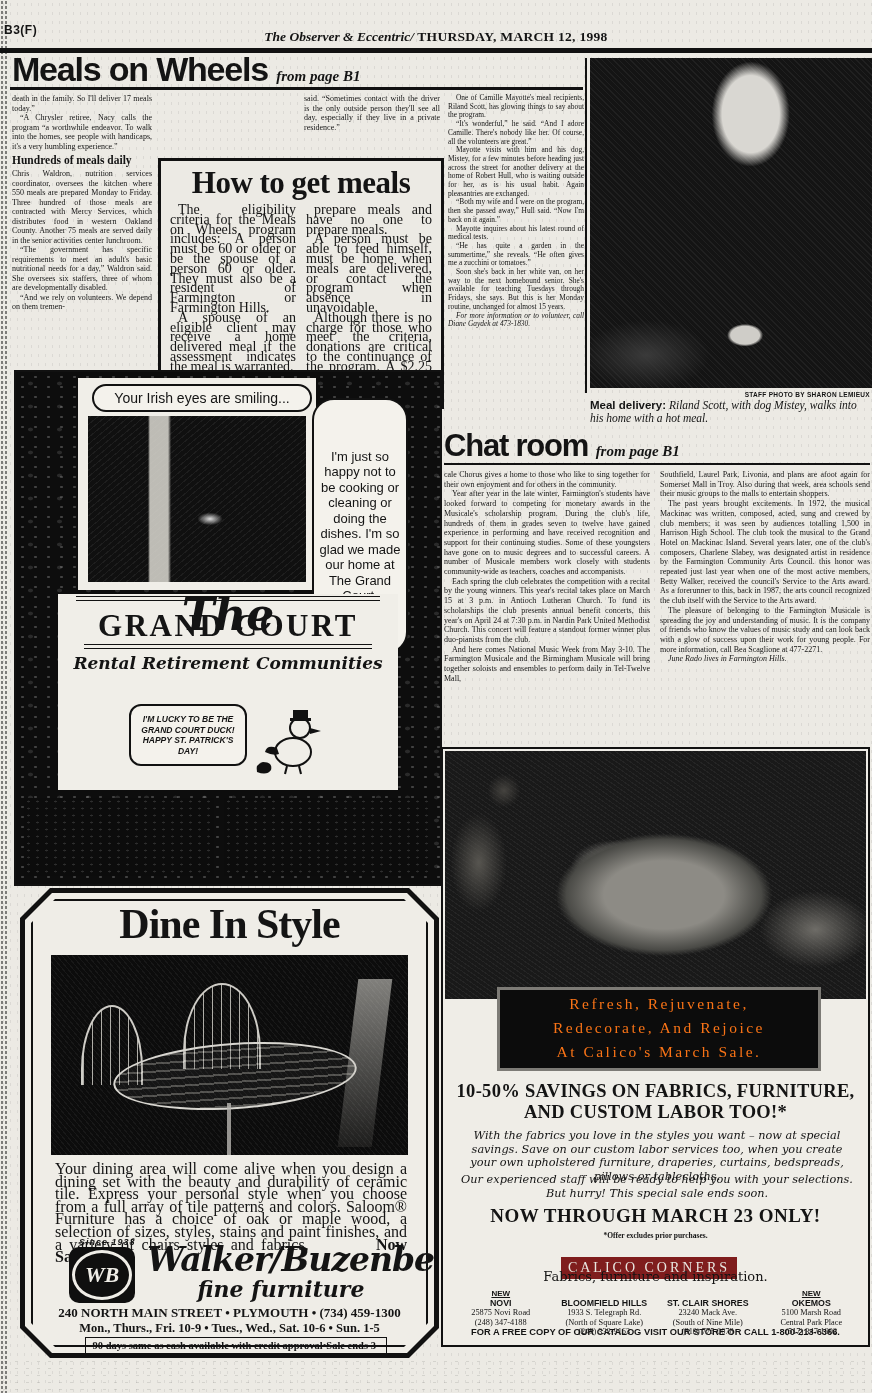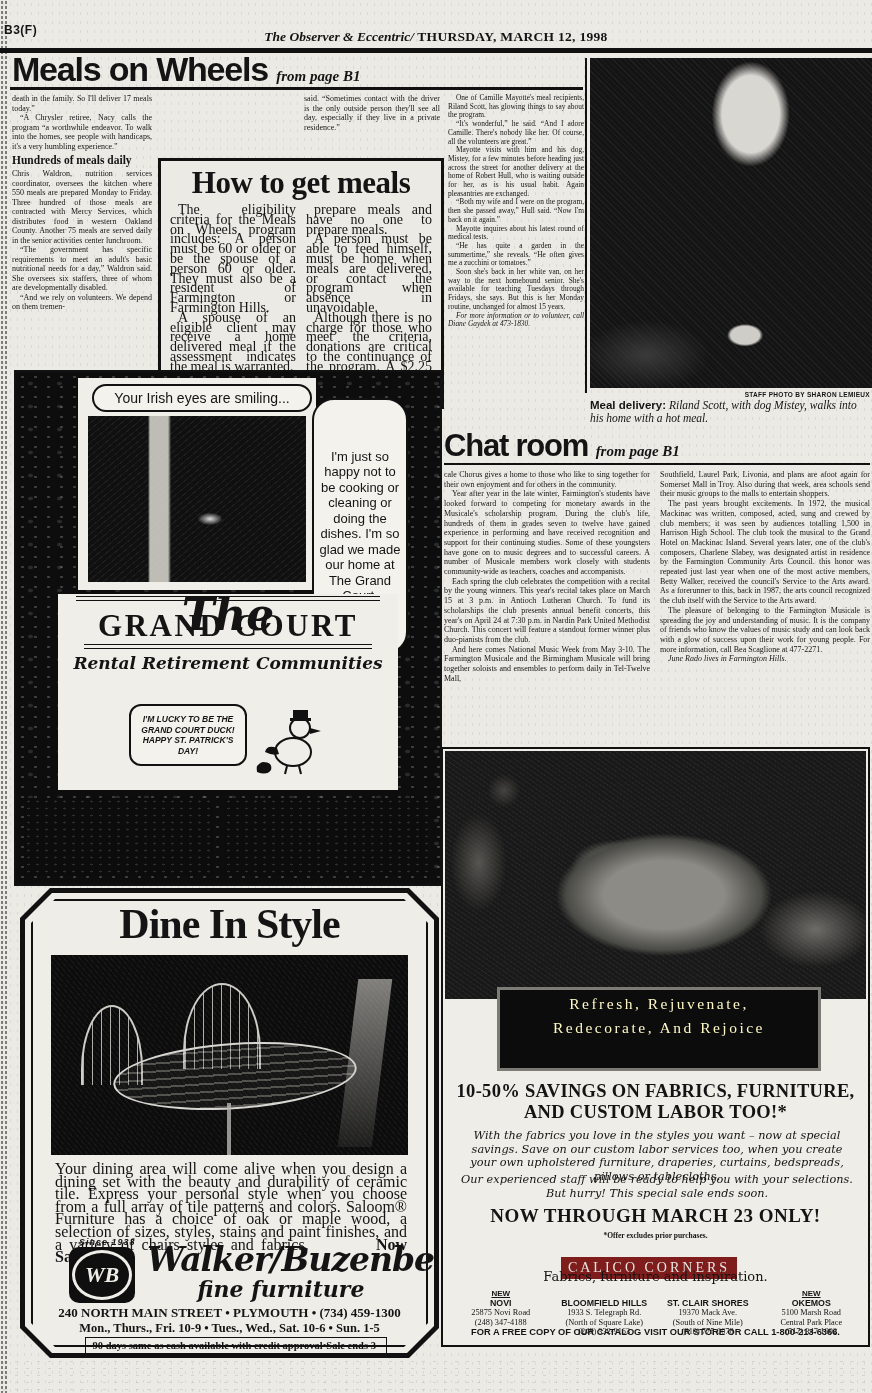--- a/index.html
+++ b/index.html
@@ -113,21 +113,21 @@
   #calico{left:441px;top:747px;width:429px;height:600px;border:2px solid #111;background:#efede7;box-sizing:border-box;}
   #cal-photo{position:absolute;left:2px;top:2px;width:421px;height:248px;background:#191919;
     background-image:
       radial-gradient(ellipse 150px 85px at 52% 58%, #8d8b85 0 40%, #4a4a46 65%, transparent 72%),
       radial-gradient(ellipse 60px 36px at 40% 46%, #b3b1aa, transparent 70%),
       radial-gradient(ellipse 80px 55px at 88% 72%, #6e6c67, transparent 70%),
       radial-gradient(ellipse 40px 70px at 8% 45%, #575550, transparent 70%),
       radial-gradient(circle 22px at 14% 16%, #45433f, transparent 75%),
       repeating-linear-gradient(35deg, rgba(255,255,255,.05) 0 1px, transparent 1px 4px);}
   #cal-banner{position:absolute;left:54px;top:238px;width:318px;height:76px;background:#0c0c0c;border:3px solid #7d7b76;
-    text-align:center;color:#fef9c3;font:400 15.5px/24px "Liberation Serif",serif;letter-spacing:2.5px;padding-top:2px;box-sizing:content-box;}
+    text-align:center;color:#f97316;font:400 15.5px/24px "Liberation Serif",serif;letter-spacing:2.5px;padding-top:2px;box-sizing:content-box;}
   #cal-banner p{margin:0;}
   #cal-savings{position:absolute;left:0;top:332px;width:100%;text-align:center;font:600 18.5px/21px "Liberation Serif",serif;letter-spacing:.3px;}
   #cal-savings p{margin:0;}
   .cal-body{position:absolute;width:392px;left:18px;text-align:center;font:italic 400 11.3px/13.6px "DejaVu Serif",serif;}
   #cal-body1{top:380px;}
   #cal-body2{top:424px;}
   #cal-promo{position:absolute;left:0;top:456px;width:100%;text-align:center;font:600 19px/22px "Liberation Serif",serif;letter-spacing:.5px;}
   #cal-disc{position:absolute;left:0;top:482px;width:100%;text-align:center;font:700 7.5px/9px "Liberation Serif",serif;}
   #cal-logo{position:absolute;left:118px;top:494px;width:176px;height:22px;background:#7f1d1d;color:#e8e6e0;
     text-align:center;font:400 14px/22px "Liberation Serif",serif;letter-spacing:3px;margin-top:14px;}
@@ -299,20 +299,21 @@
       <div id="dine-hours">Mon., Thurs., Fri. 10-9 • Tues., Wed., Sat. 10-6 • Sun. 1-5</div>
       <div id="dine-terms">90 days same as cash available with credit approval•Sale ends 3-29-98</div>
     </div>
   </div>
 
   <div id="calico" class="abs">
     <div id="cal-photo"></div>
     <div id="cal-banner">
         <p>Refresh, Rejuvenate,</p>
         <p>Redecorate, And Rejoice</p>
+        <p>At Calico's March Sale.</p>
       </div>
     <div id="cal-savings">
         <p>10-50% SAVINGS ON FABRICS, FURNITURE,</p>
         <p>AND CUSTOM LABOR TOO!*</p>
       </div>
     <div id="cal-body1" class="cal-body">With the fabrics you love in the styles you want – now at special savings. Save on our custom labor services too, when you create your own upholstered furniture, draperies, curtains, bedspreads, pillows or tablecloths.</div>
     <div id="cal-body2" class="cal-body">Our experienced staff will be ready to help you with your selections. But hurry! This special sale ends soon.</div>
     <div id="cal-promo">NOW THROUGH MARCH 23 ONLY!</div>
     <div id="cal-disc">*Offer excludes prior purchases.</div>
     <div id="cal-logo">CALICO CORNERS</div>
@@ -328,21 +329,21 @@
       <div class="loc">
         <span class="flag"></span>
         <div class="city">BLOOMFIELD HILLS</div>
         <div>1933 S. Telegraph Rd.</div>
         <div>(North of Square Lake)</div>
         <div>(248) 332-9163</div>
       </div>
       <div class="loc">
         <span class="flag"></span>
         <div class="city">ST. CLAIR SHORES</div>
-        <div>19370 Mack Ave.</div>
+        <div>23240 Mack Ave.</div>
         <div>(South of Nine Mile)</div>
         <div>(810) 775-0078</div>
       </div>
       <div class="loc">
         <span class="flag">NEW</span>
         <div class="city">OKEMOS</div>
         <div>5100 Marsh Road</div>
         <div>Central Park Place</div>
         <div>(517) 347-1902</div>
       </div>

